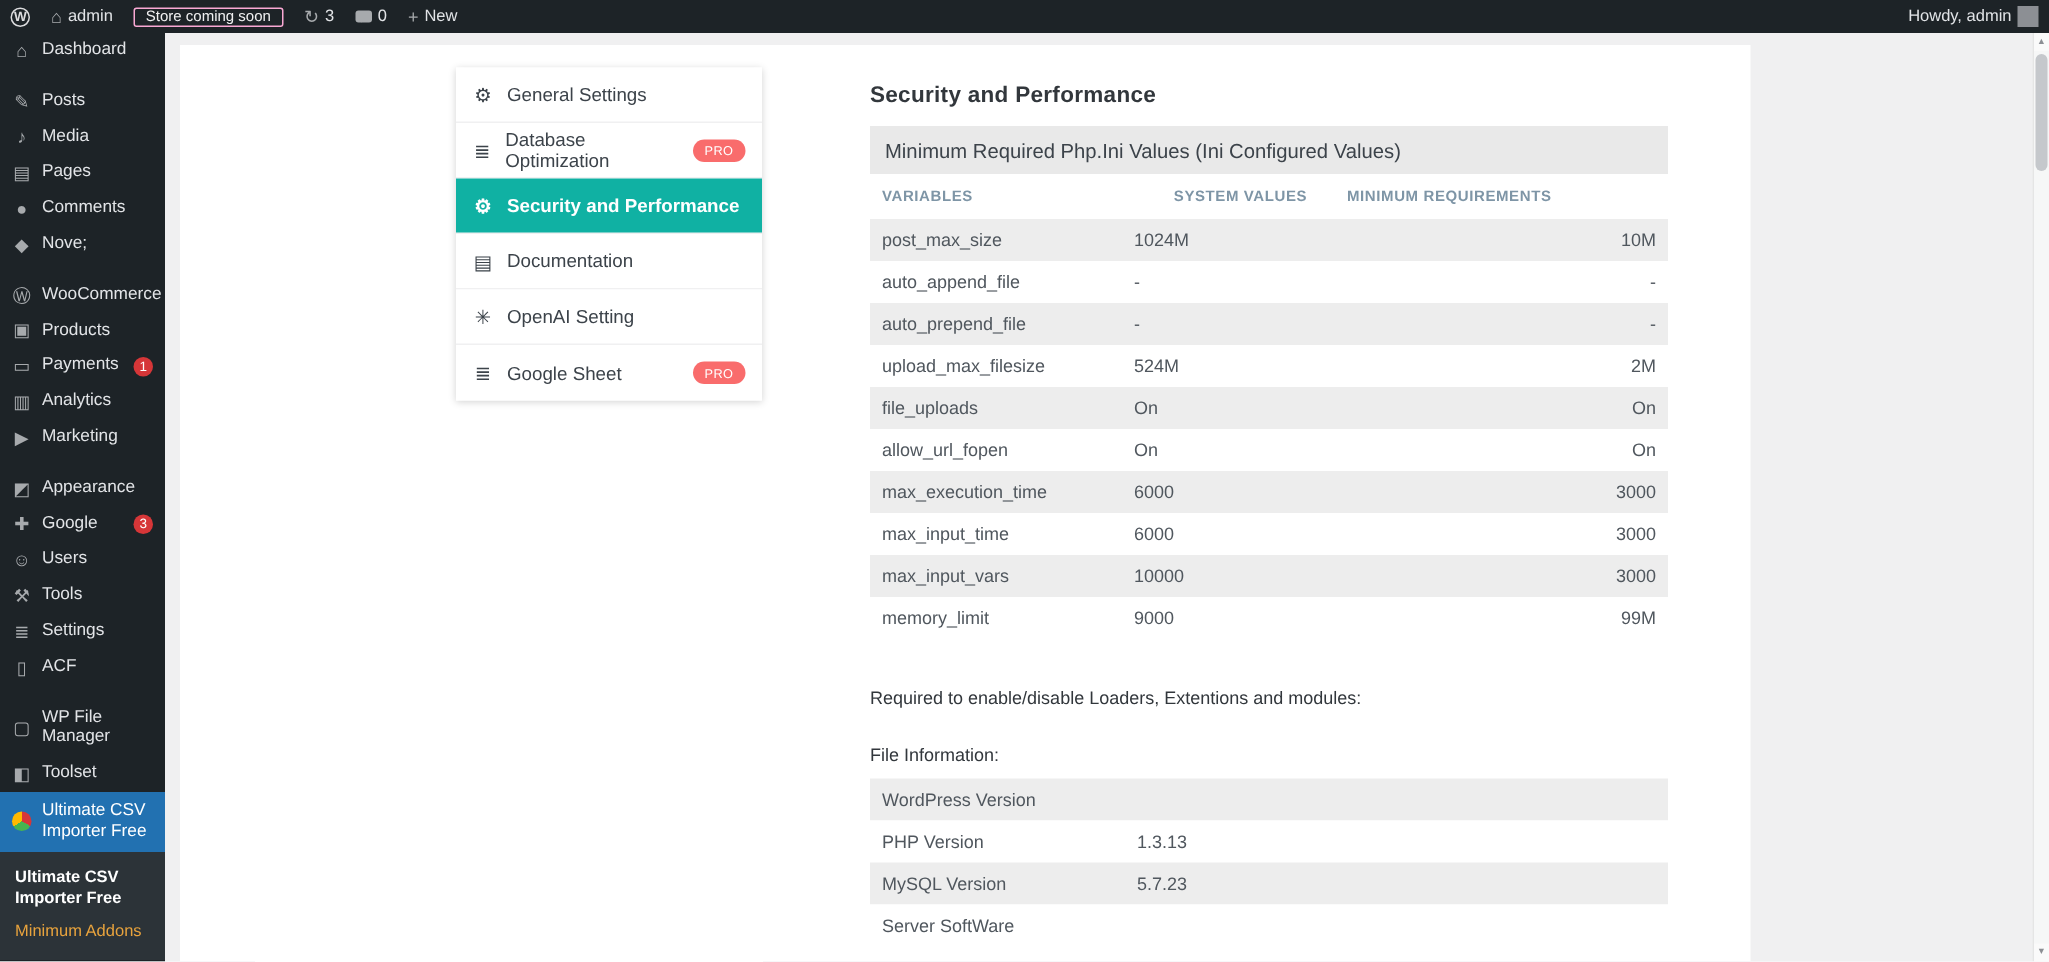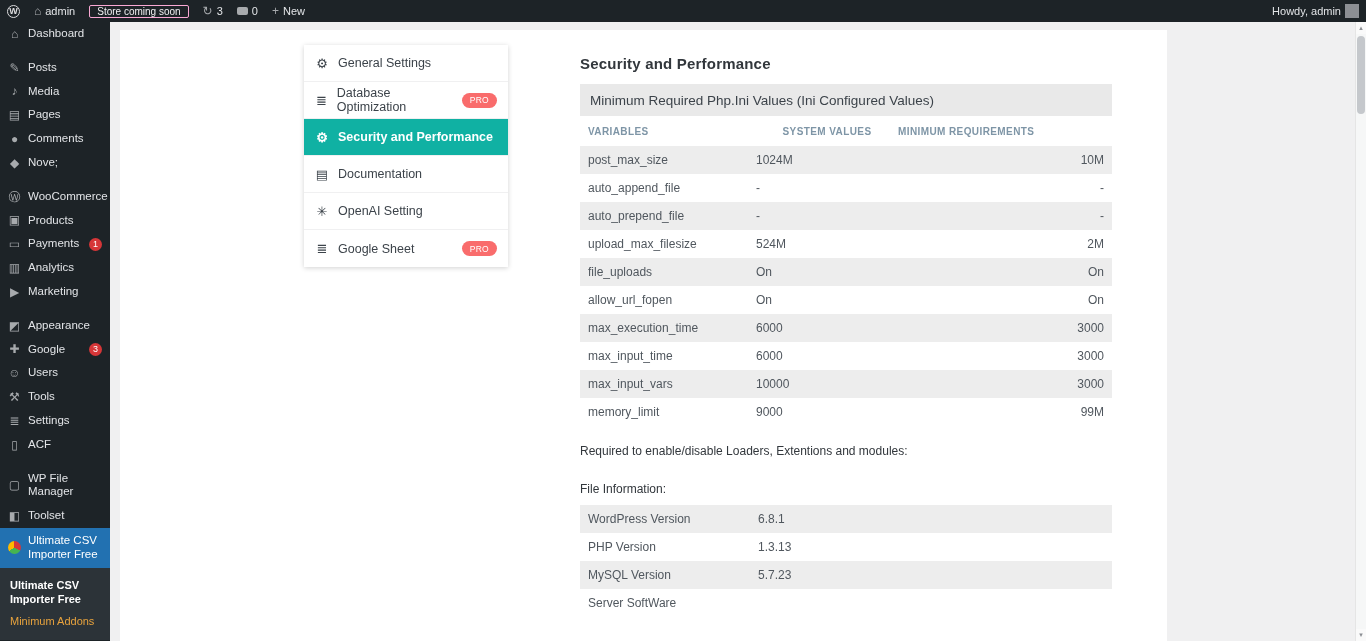--- a/index.html
+++ b/index.html
@@ -64,21 +64,21 @@
   #panel { position:absolute; left:460px; top:25px; width:532px; }
   #panel h2 { margin:0 0 12px; font-size:15px; font-weight:600; color:#32373c; letter-spacing:.2px; }
   .section-header { background:#e9e9e9; height:32px; display:flex; align-items:center; padding:12px 10px; font-size:13.5px; font-weight:500; color:#3c434a; }
   .thead { display:flex; align-items:center; height:30px; padding:0 8px; font-size:10px; font-weight:700; color:var(--col_header); letter-spacing:.4px; }
   .thead .c1 { width:168px; } .thead .c2 { width:142px;text-align:center; } .thead .c3 { flex:1; }
   .row { display:flex; align-items:center; height:28px; padding:0 8px; font-size:12px; color:#50575e; background:#fff; }
   .row.gray { background:#ededed; }
   .row .c1 { width:168px; } .row .c2 { width:142px; } .row .c3 { flex:1; text-align:right; }
   .row .k2 { width:238px; } .row .k1 { width:170px; }
   .row .v { flex:1; }
-  .note { margin:18px 0 9px; font-size:12px; color:#32373c; }
+  .note { margin:32px 0 9px; font-size:12px; color:#32373c; }
   .note.debug { margin-top:24px; }
   
   #scrollbar { position:absolute; right:0; top:22px; width:11px; bottom:0; background:#f6f7f7; border-left:1px solid #e5e5e5; }
   #sb-up, #sb-down { position:absolute; left:0; width:10px; height:12px; text-align:center; font-size:7px; color:#8c8f94; line-height:12px; background:#fafafa; cursor:pointer; }
   #sb-up { top:0; } #sb-down { bottom:0; }
   #sb-thumb { position:absolute; left:1px; top:14px; width:8px; height:78px; background:#c5c8cc; border-radius:4px; cursor:grab; }
 </style>
 </head>
 <body>
 
@@ -295,21 +295,20 @@
             <span class="c1">memory_limit</span>
             <span class="c2">9000</span>
             <span class="c3">99M</span>
           </div>
         </div>
       <div class="note">Required to enable/disable Loaders, Extentions and modules:</div>
       <div class="note debug">File Information:</div>
       <div id="debug-rows">
           <div class="row gray">
             <span class="k1">WordPress Version</span>
-            <span class="v">6.8.1</span>
           </div>
           <div class="row">
             <span class="k1">PHP Version</span>
             <span class="v">1.3.13</span>
           </div>
           <div class="row gray">
             <span class="k1">MySQL Version</span>
             <span class="v">5.7.23</span>
           </div>
           <div class="row">

